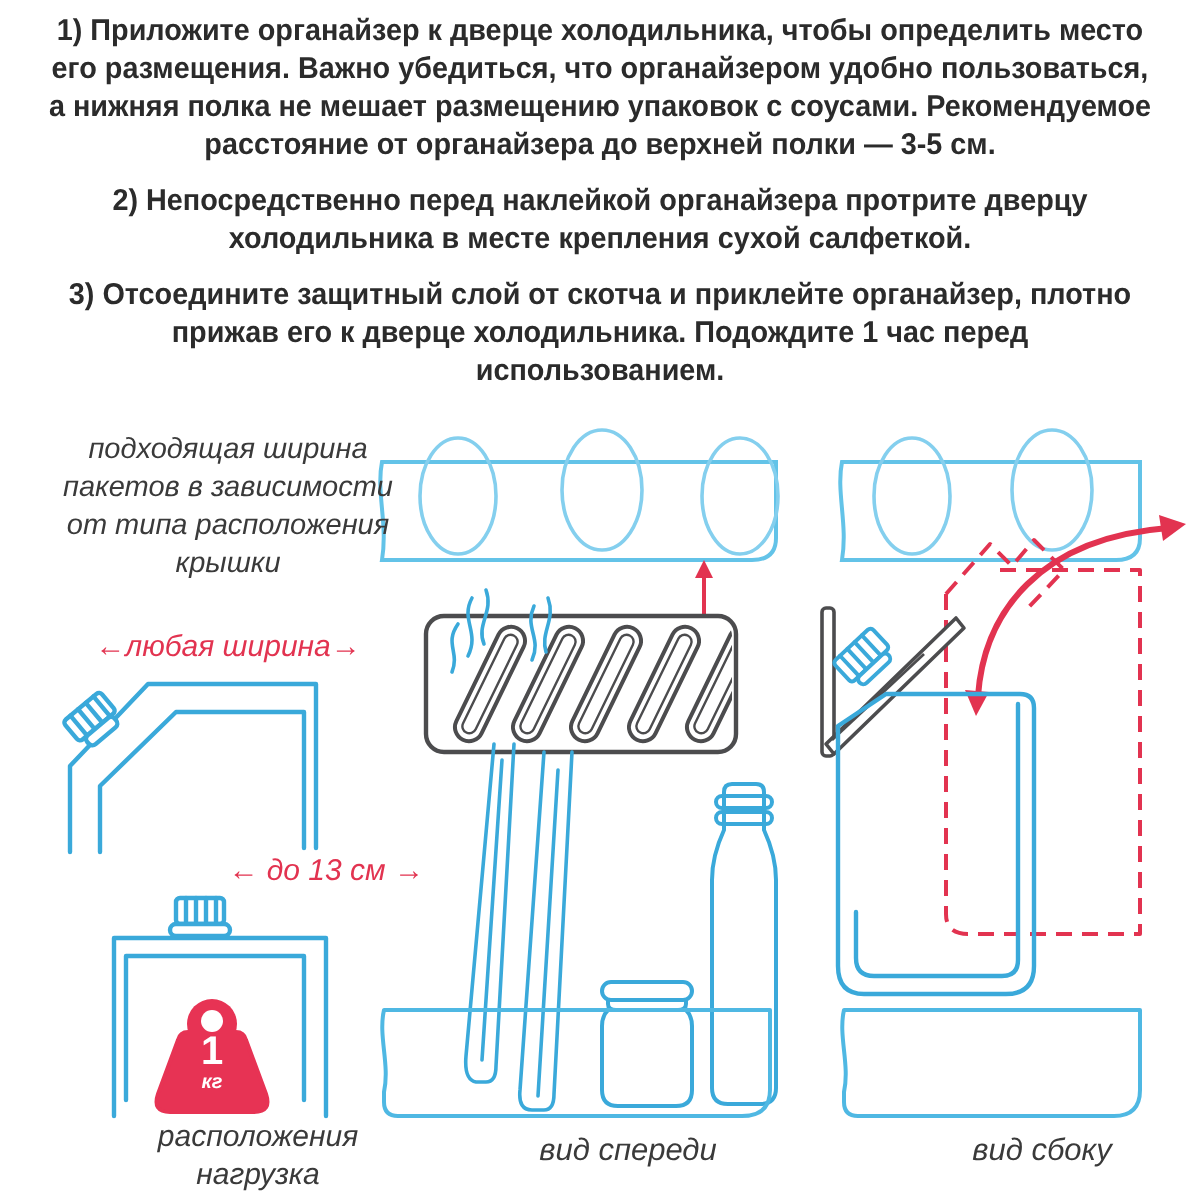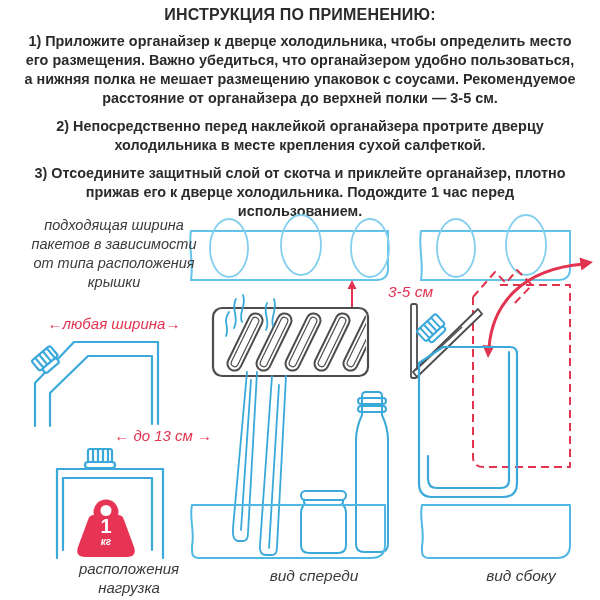--- a/index.html
+++ b/index.html
@@ -22,21 +22,20 @@
   .wtxt{position:absolute;left:84px;top:316px;width:44px;text-align:center;color:#fff;font-weight:700;font-style:normal;}
   .wtxt .big{font-size:20px;line-height:21px;display:block;}
   .wtxt .small{font-size:10px;line-height:10px;display:block;font-style:italic;}
 </style>
 </head>
 <body>
 
 <div class="page">
 
   <div class="header">
-    <div class="title">ИНСТРУКЦИЯ ПО ПРИМЕНЕНИЮ:</div>
     <div class="step">1) Приложите органайзер к дверце холодильника, чтобы определить место его размещения. Важно убедиться, что органайзером удобно пользоваться, а нижняя полка не мешает размещению упаковок с соусами. Рекомендуемое расстояние от органайзера до верхней полки — 3-5 см.</div>
     <div class="step">2) Непосредственно перед наклейкой органайзера протрите дверцу холодильника в месте крепления сухой салфеткой.</div>
     <div class="step">3) Отсоедините защитный слой от скотча и приклейте органайзер, плотно прижав его к дверце холодильника. Подождите 1 час перед использованием.</div>
   </div>
 
   <div class="diagram">
 
     <svg width="600" height="400" viewBox="0 0 600 400">
       <defs>
         <clipPath id="orgclip">
@@ -185,21 +184,20 @@
       </g>
 
       <g stroke="#4fb8e3" stroke-width="2" fill="none" stroke-linejoin="round">
         <path d="M422,305 C419,318 425,332 422,346 L422,351 Q422,358 429,358 L557,358 Q570,358 570,345 L570,305 Z"></path>
       </g>
     </svg>
 
     <div class="lbl note">подходящая ширина пакетов в зависимости от типа расположения крышки</div>
     <div class="lbl red anyw">←любая ширина→</div>
     <div class="lbl red max13">← до 13 см →</div>
-    <div class="lbl red gap35">3-5 см</div>
     <div class="wtxt">
       <span class="big">1</span>
       <span class="small">кг</span>
     </div>
     <div class="lbl maxload">расположения нагрузка</div>
     <div class="lbl frontv">вид спереди</div>
     <div class="lbl sidev">вид сбоку</div>
   </div>
 
 </div>

